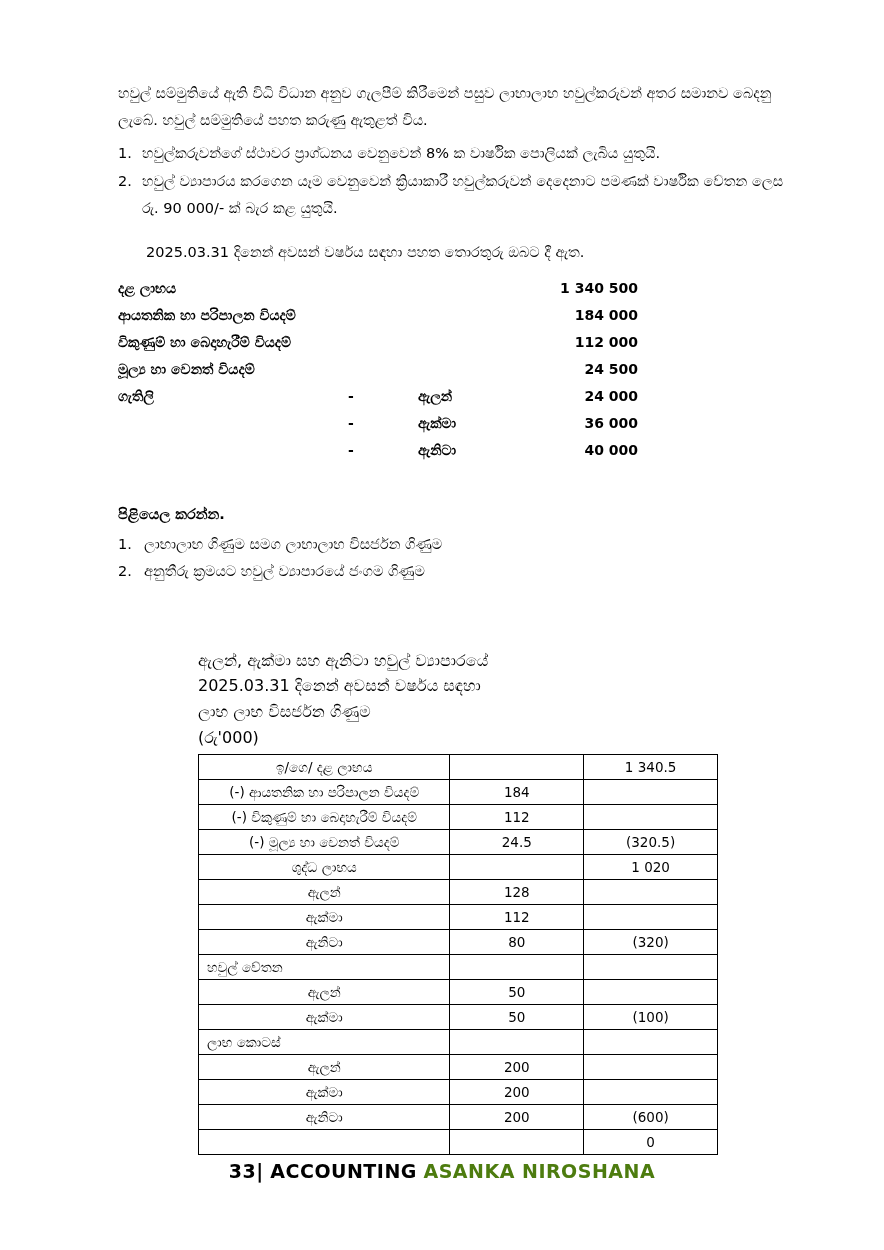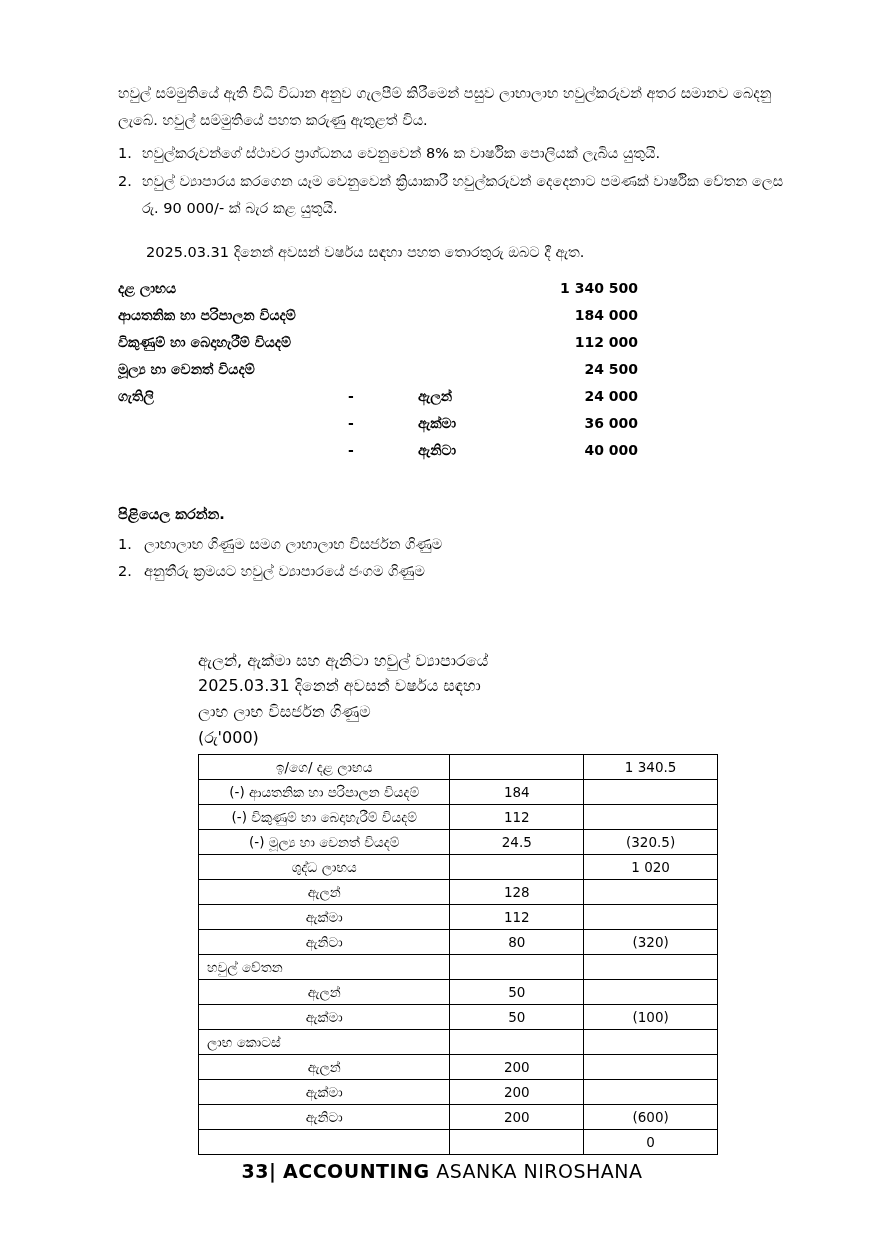--- a/index.html
+++ b/index.html
@@ -153,22 +153,22 @@
     font-size: 19px;
     letter-spacing: 0.5px;
   }
   .footer .pg {
     font-weight: bold;
   }
   .footer .acc {
     font-weight: bold;
   }
   .footer .auth {
-    font-weight: normal;
-    color: #000000;
+    font-weight: bold;
+    color: #4d7c0f;
   }
 </style>
 </head>
 <body>
 
 <div class="page">
 
   <p class="intro">හවුල් සම්මුතියේ ඇති විධි විධාන අනුව ගැලපීම් කිරීමෙන් පසුව ලාභාලාභ හවුල්කරුවන් අතර සමානව බෙදනු ලැබේ. හවුල් සම්මුතියේ පහත කරුණු ඇතුළත් විය.</p>
 
   <ul class="numlist">

